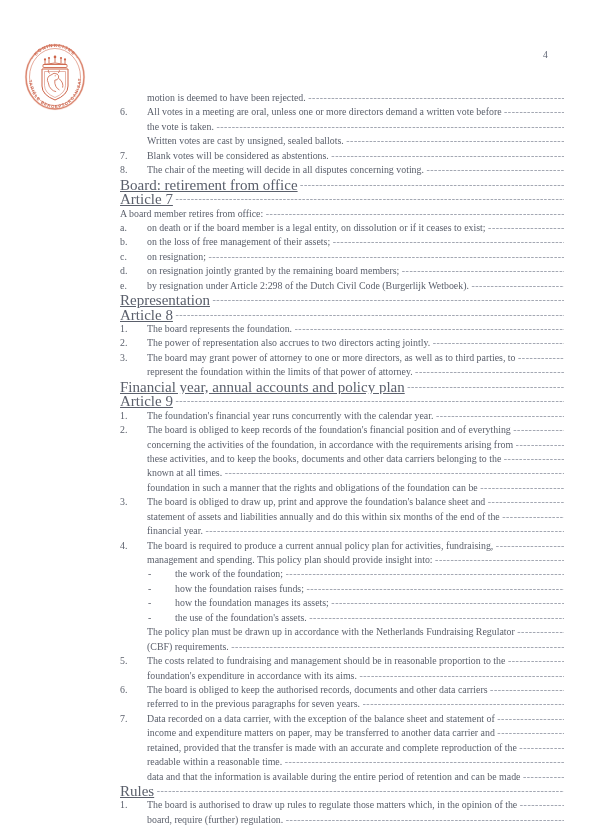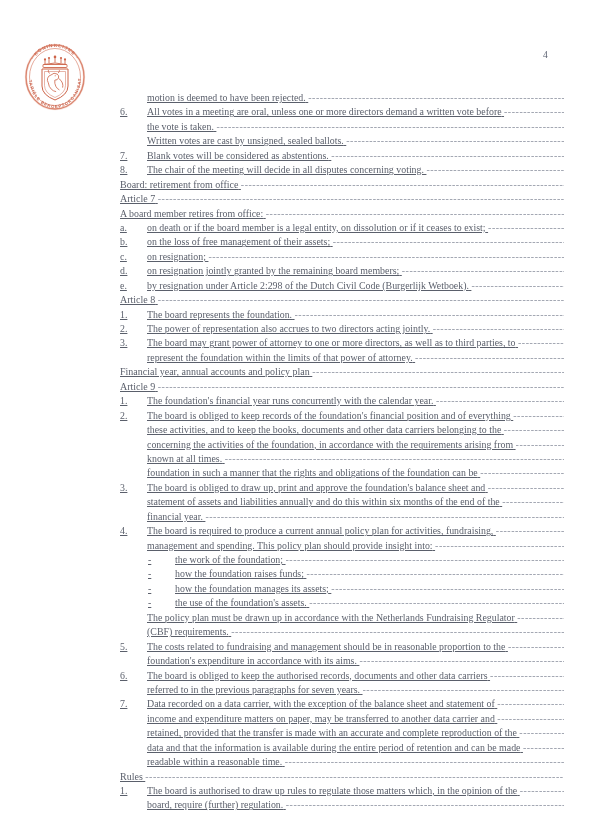--- a/index.html
+++ b/index.html
@@ -49,21 +49,20 @@
   }
 
   .line {
     display: flex;
     align-items: center;
     font-size: 9.9px;
     line-height: 14.45px;
     height: 14.45px;
     white-space: nowrap;
     overflow: hidden;
-    text-decoration: underline;
   }
 
   .marker {
     flex: 0 0 auto;
     width: 27px;
     font-size: 9.9px;
   }
   .marker.indent-dash {
     width: 27px;
     margin-left: 28px;
@@ -92,21 +91,21 @@
     letter-spacing: 0.55px;
     color: #8d92a0;
     white-space: nowrap;
   }
 
   
   .hdr-label {
     flex: 0 0 auto;
     text-decoration: underline;
     text-underline-offset: 1px;
-    font-size: 10px;
+    font-size: 15px;
   }
 </style>
 </head>
 <body>
 
 <div class="page-number">4</div>
 
 <div class="seal">
   <svg viewBox="0 0 74 70" xmlns="http://www.w3.org/2000/svg">
     <defs>
@@ -232,20 +231,25 @@
       <span class="txt">&nbsp;</span>
       <span class="leader"></span>
     </div>
     <div class="line">
       <span class="marker">e.</span>
       <span class="txt">by resignation under Article 2:298 of the Dutch Civil Code (Burgerlijk Wetboek).</span>
       <span class="txt">&nbsp;</span>
       <span class="leader"></span>
     </div>
     <div class="line">
+      <span class="hdr-label">Representation</span>
+      <span class="txt">&nbsp;</span>
+      <span class="leader"></span>
+    </div>
+    <div class="line">
       <span class="hdr-label">Article 8</span>
       <span class="txt">&nbsp;</span>
       <span class="leader"></span>
     </div>
     <div class="line">
       <span class="marker">1.</span>
       <span class="txt">The board represents the foundation.</span>
       <span class="txt">&nbsp;</span>
       <span class="leader"></span>
     </div>
@@ -284,27 +288,27 @@
       <span class="leader"></span>
     </div>
     <div class="line">
       <span class="marker">2.</span>
       <span class="txt">The board is obliged to keep records of the foundation's financial position and of everything</span>
       <span class="txt">&nbsp;</span>
       <span class="leader"></span>
     </div>
     <div class="line">
       <span class="marker"></span>
+      <span class="txt">concerning the activities of the foundation, in accordance with the requirements arising from</span>
+      <span class="txt">&nbsp;</span>
+      <span class="leader"></span>
+    </div>
+    <div class="line">
+      <span class="marker"></span>
       <span class="txt">these activities, and to keep the books, documents and other data carriers belonging to the</span>
-      <span class="txt">&nbsp;</span>
-      <span class="leader"></span>
-    </div>
-    <div class="line">
-      <span class="marker"></span>
-      <span class="txt">concerning the activities of the foundation, in accordance with the requirements arising from</span>
       <span class="txt">&nbsp;</span>
       <span class="leader"></span>
     </div>
     <div class="line">
       <span class="marker"></span>
       <span class="txt">known at all times.</span>
       <span class="txt">&nbsp;</span>
       <span class="leader"></span>
     </div>
     <div class="line">
@@ -416,27 +420,27 @@
       <span class="leader"></span>
     </div>
     <div class="line">
       <span class="marker"></span>
       <span class="txt">retained, provided that the transfer is made with an accurate and complete reproduction of the</span>
       <span class="txt">&nbsp;</span>
       <span class="leader"></span>
     </div>
     <div class="line">
       <span class="marker"></span>
+      <span class="txt">readable within a reasonable time.</span>
+      <span class="txt">&nbsp;</span>
+      <span class="leader"></span>
+    </div>
+    <div class="line">
+      <span class="marker"></span>
       <span class="txt">data and that the information is available during the entire period of retention and can be made</span>
-      <span class="txt">&nbsp;</span>
-      <span class="leader"></span>
-    </div>
-    <div class="line">
-      <span class="marker"></span>
-      <span class="txt">readable within a reasonable time.</span>
       <span class="txt">&nbsp;</span>
       <span class="leader"></span>
     </div>
     <div class="line">
       <span class="hdr-label">Rules</span>
       <span class="txt">&nbsp;</span>
       <span class="leader"></span>
     </div>
     <div class="line">
       <span class="marker">1.</span>

